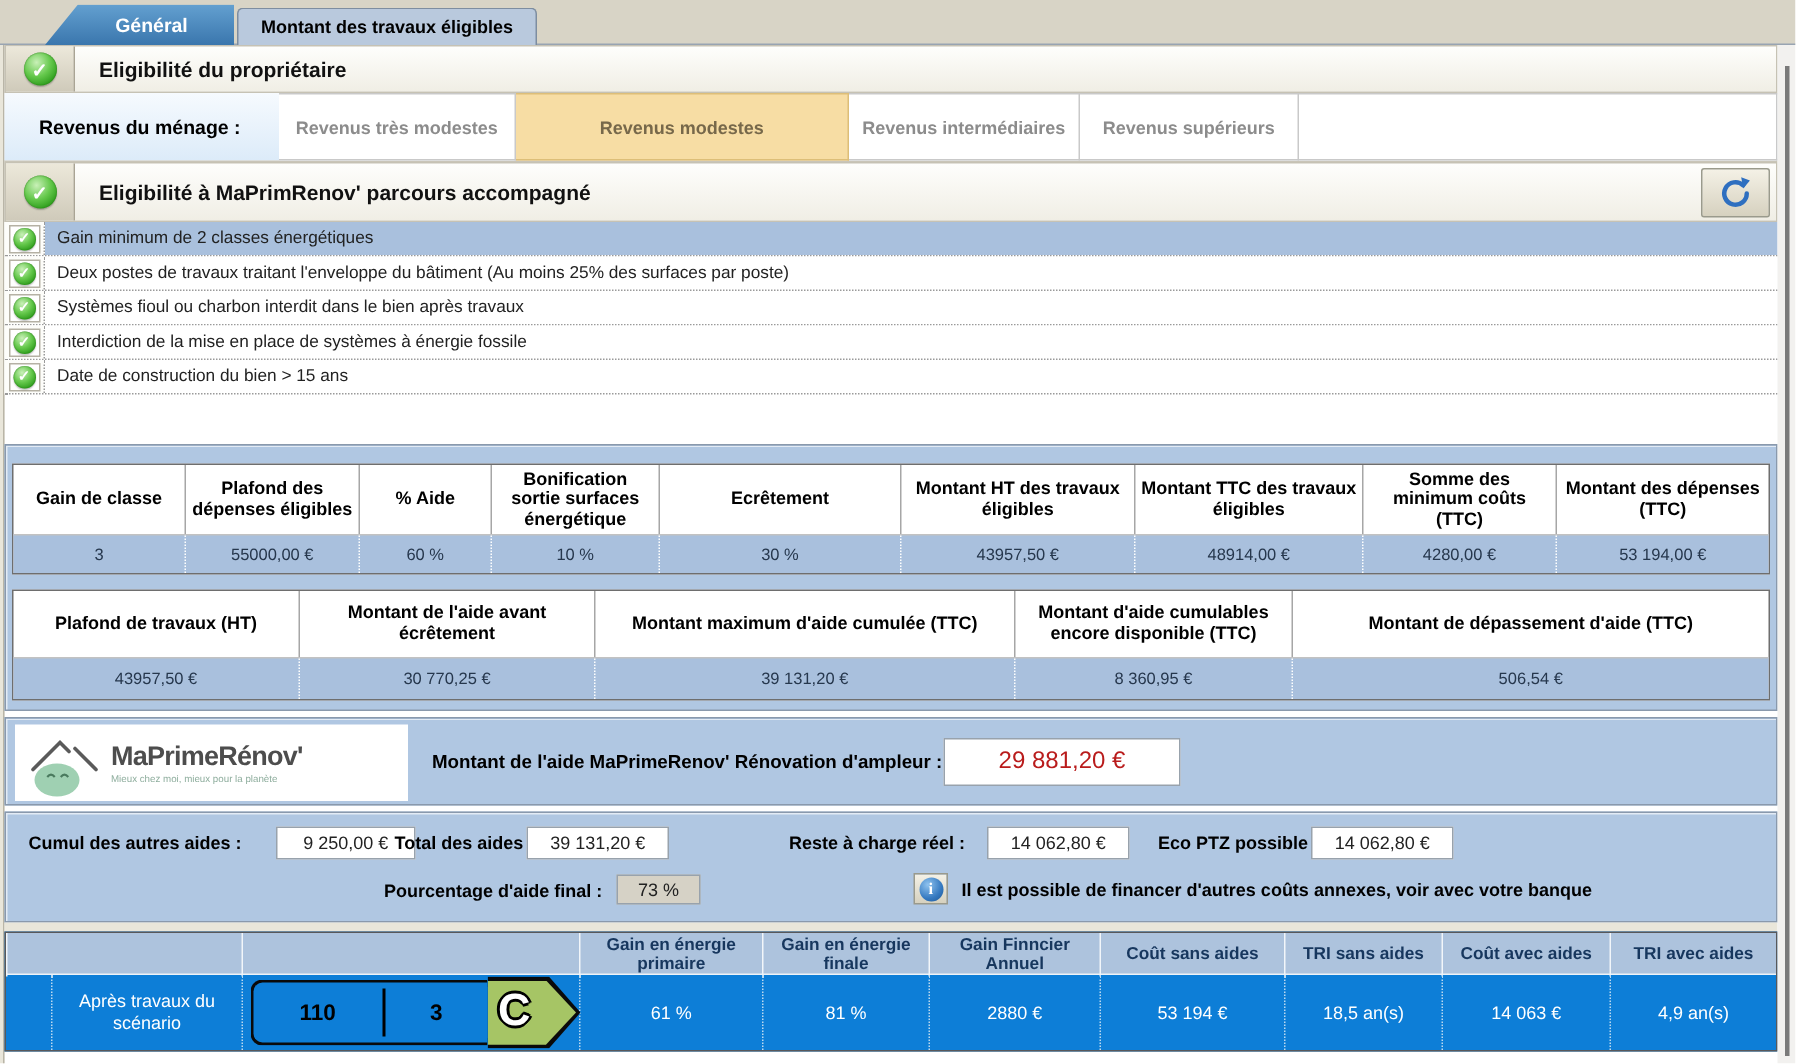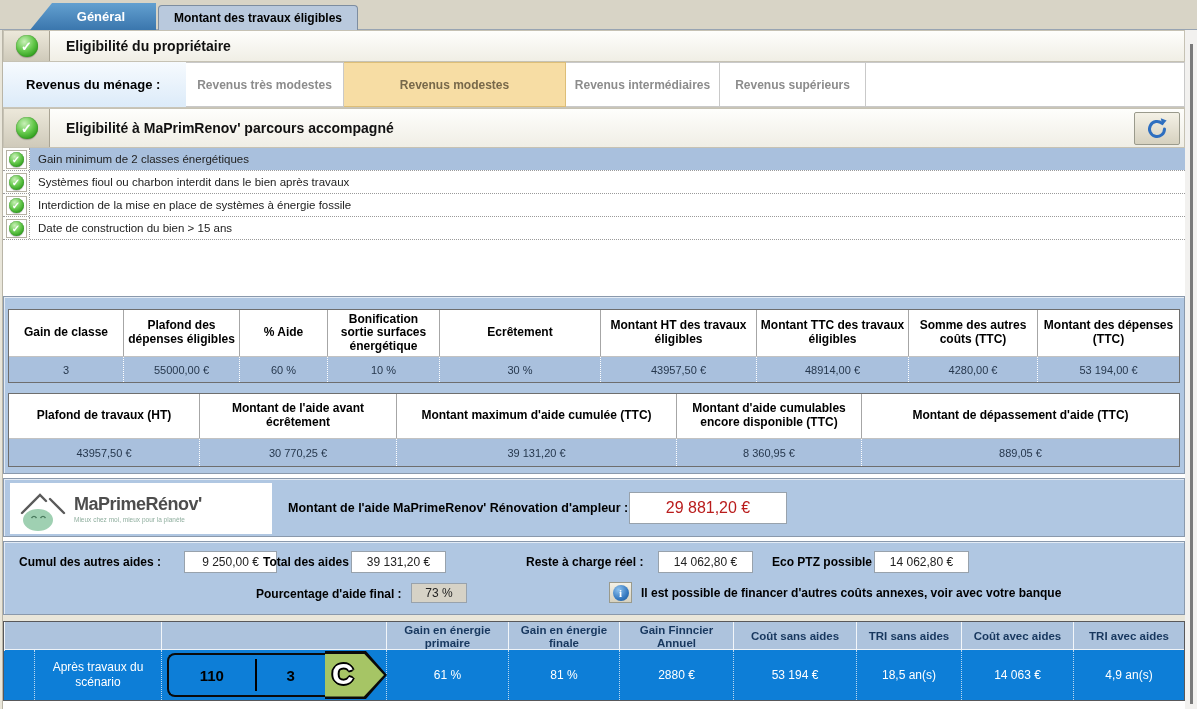--- a/index.html
+++ b/index.html
@@ -185,20 +185,28 @@
         </span>
       </div>
     <div class="crit-body">Gain minimum de 2 classes énergétiques</div>
   </div>
   <div class="crit">
     <div class="crit-icon">
         <span class="crit-iconbox">
           <span class="gc gc-sm"></span>
         </span>
       </div>
+    <div class="crit-body">Deux postes de travaux traitant l'enveloppe du bâtiment (Au moins 25% des surfaces par poste)</div>
+  </div>
+  <div class="crit">
+    <div class="crit-icon">
+        <span class="crit-iconbox">
+          <span class="gc gc-sm"></span>
+        </span>
+      </div>
     <div class="crit-body">Systèmes fioul ou charbon interdit dans le bien après travaux</div>
   </div>
   <div class="crit">
     <div class="crit-icon">
         <span class="crit-iconbox">
           <span class="gc gc-sm"></span>
         </span>
       </div>
     <div class="crit-body">Interdiction de la mise en place de systèmes à énergie fossile</div>
   </div>
@@ -216,21 +224,21 @@
 
   <div class="tbl t1" style="top:12px;">
     <div class="hrow">
       <div class="hcell">Gain de classe</div>
       <div class="hcell">Plafond des dépenses éligibles</div>
       <div class="hcell">% Aide</div>
       <div class="hcell">Bonification sortie surfaces énergétique</div>
       <div class="hcell">Ecrêtement</div>
       <div class="hcell">Montant HT des travaux éligibles</div>
       <div class="hcell">Montant TTC des travaux éligibles</div>
-      <div class="hcell">Somme des autres coûts (TTC)</div>
+      <div class="hcell">Somme des minimum coûts (TTC)</div>
       <div class="hcell">Montant des dépenses (TTC)</div>
     </div>
     <div class="drow">
       <div class="dcell">3</div>
       <div class="dcell">55000,00 €</div>
       <div class="dcell">60 %</div>
       <div class="dcell">10 %</div>
       <div class="dcell">30 %</div>
       <div class="dcell">43957,50 €</div>
       <div class="dcell">48914,00 €</div>
@@ -245,21 +253,21 @@
       <div class="hcell">Montant de l'aide avant écrêtement</div>
       <div class="hcell">Montant maximum d'aide cumulée (TTC)</div>
       <div class="hcell">Montant d'aide cumulables encore disponible (TTC)</div>
       <div class="hcell">Montant de dépassement d'aide (TTC)</div>
     </div>
     <div class="drow">
       <div class="dcell">43957,50 €</div>
       <div class="dcell">30 770,25 €</div>
       <div class="dcell">39 131,20 €</div>
       <div class="dcell">8 360,95 €</div>
-      <div class="dcell">889,05 €</div>
+      <div class="dcell">506,54 €</div>
     </div>
   </div>
 </div>
 
 <div class="panel" style="top:478px;height:59px;">
   <div class="logo-card">
     <svg width="54" height="46" viewBox="0 0 54 46">
       <path d="M6 27 L24 9 L30 15" fill="none" stroke="#5a5a5a" stroke-width="2.4" stroke-linecap="round"></path>
       <path d="M34 13 L48 27" fill="none" stroke="#5a5a5a" stroke-width="2.4" stroke-linecap="round"></path>
       <ellipse cx="22" cy="34" rx="15" ry="11" fill="#9fd0b2"></ellipse>

